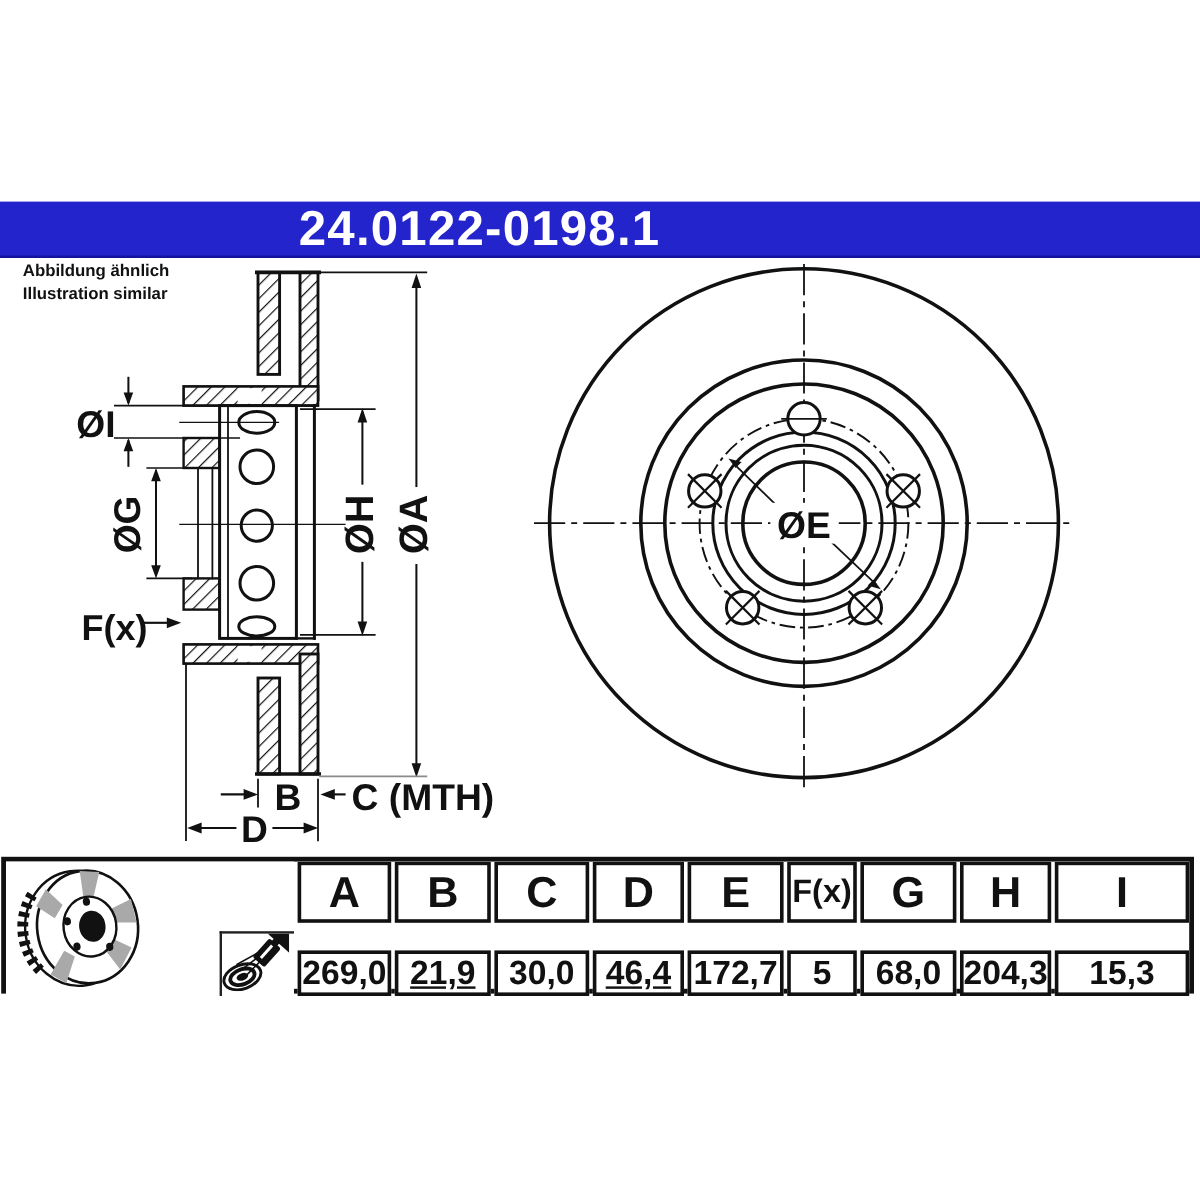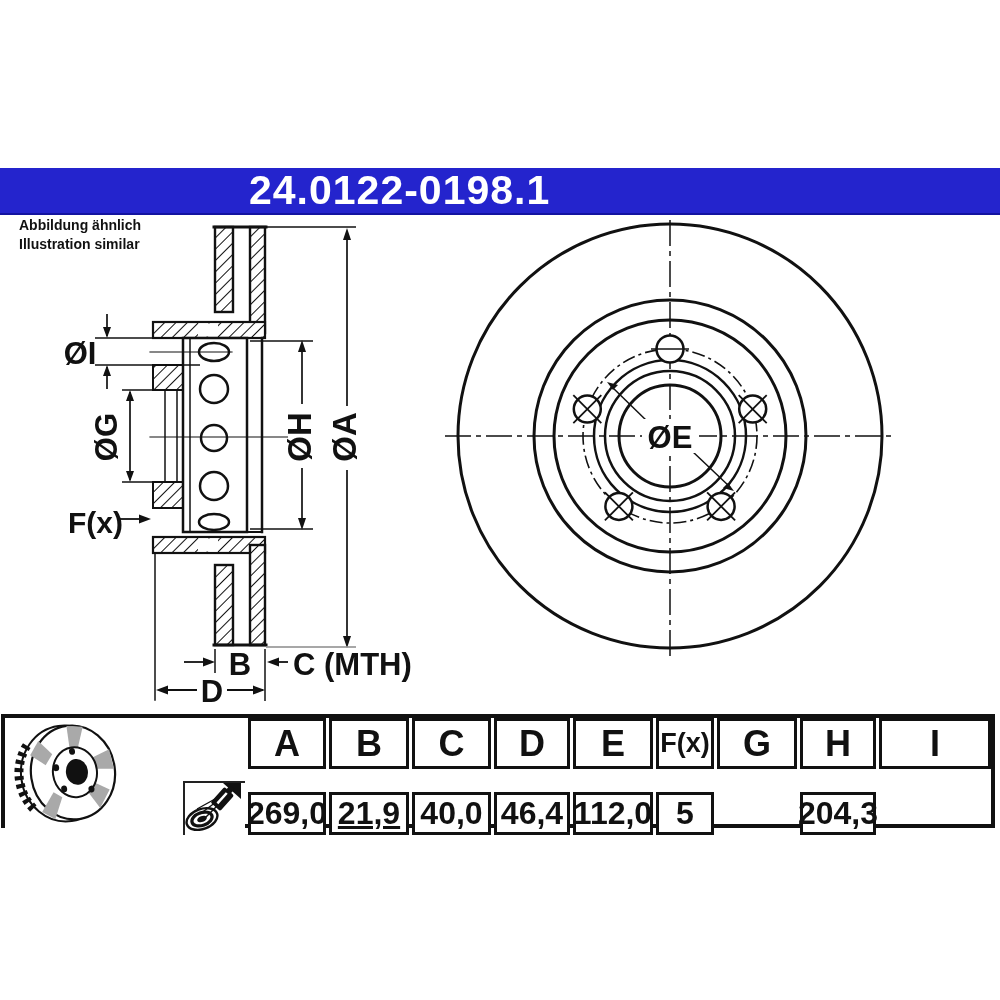--- a/index.html
+++ b/index.html
@@ -18,21 +18,21 @@
   #drawing{position:absolute;left:0;top:0;width:1000px;height:1000px;}
   
   #spec-table{position:absolute;left:1px;top:714px;width:986px;height:106px;
               border:4px solid #111;background:#fff;
               display:grid;grid-template-columns:240px 78px 80px 79px 76px 80px 58px 80px 76px auto;
               grid-template-rows:51px auto;gap:3px;}
   .hcell,.vcell{border:3px solid #111;display:flex;align-items:center;justify-content:center;
                 font-weight:bold;background:#fff;}
   .hcell{font-size:36px;}
   .hcell.small{font-size:27px;}
-  .vcell{font-size:32px;margin-top:20px;}
+  .vcell{font-size:28px;margin-top:20px;}
   #thumb-cell{grid-row:1/3;grid-column:1;position:relative;border:none;background:#fff;}
   #paste-box{position:absolute;right:0;bottom:0;width:60px;height:52px;border:2px solid #222;
              border-right:none;border-bottom:none;background:#fff;}
 </style>
 </head>
 <body>
 
 <div id="page">
 
   <div id="header">
@@ -251,20 +251,22 @@
     <div class="hcell" style="grid-column:4;grid-row:1;">C</div>
     <div class="hcell" style="grid-column:5;grid-row:1;">D</div>
     <div class="hcell" style="grid-column:6;grid-row:1;">E</div>
     <div class="hcell small" style="grid-column:7;grid-row:1;">F(x)</div>
     <div class="hcell" style="grid-column:8;grid-row:1;">G</div>
     <div class="hcell" style="grid-column:9;grid-row:1;">H</div>
     <div class="hcell" style="grid-column:10;grid-row:1;">I</div>
 
     <div class="vcell" style="grid-column:2;grid-row:2;">269,0</div>
     <div class="vcell" style="grid-column:3;grid-row:2;text-decoration:underline;">21,9</div>
-    <div class="vcell" style="grid-column:4;grid-row:2;">40,0</div>
-    <div class="vcell" style="grid-column:5;grid-row:2;">46,4</div>
-    <div class="vcell" style="grid-column:6;grid-row:2;">112,0</div>
+    <div class="vcell" style="grid-column:4;grid-row:2;">30,0</div>
+    <div class="vcell" style="grid-column:5;grid-row:2;text-decoration:underline;">46,4</div>
+    <div class="vcell" style="grid-column:6;grid-row:2;">172,7</div>
     <div class="vcell" style="grid-column:7;grid-row:2;">5</div>
+    <div class="vcell" style="grid-column:8;grid-row:2;">68,0</div>
     <div class="vcell" style="grid-column:9;grid-row:2;">204,3</div>
+    <div class="vcell" style="grid-column:10;grid-row:2;">15,3</div>
   </div>
 
 </div>
 
 </body></html>

